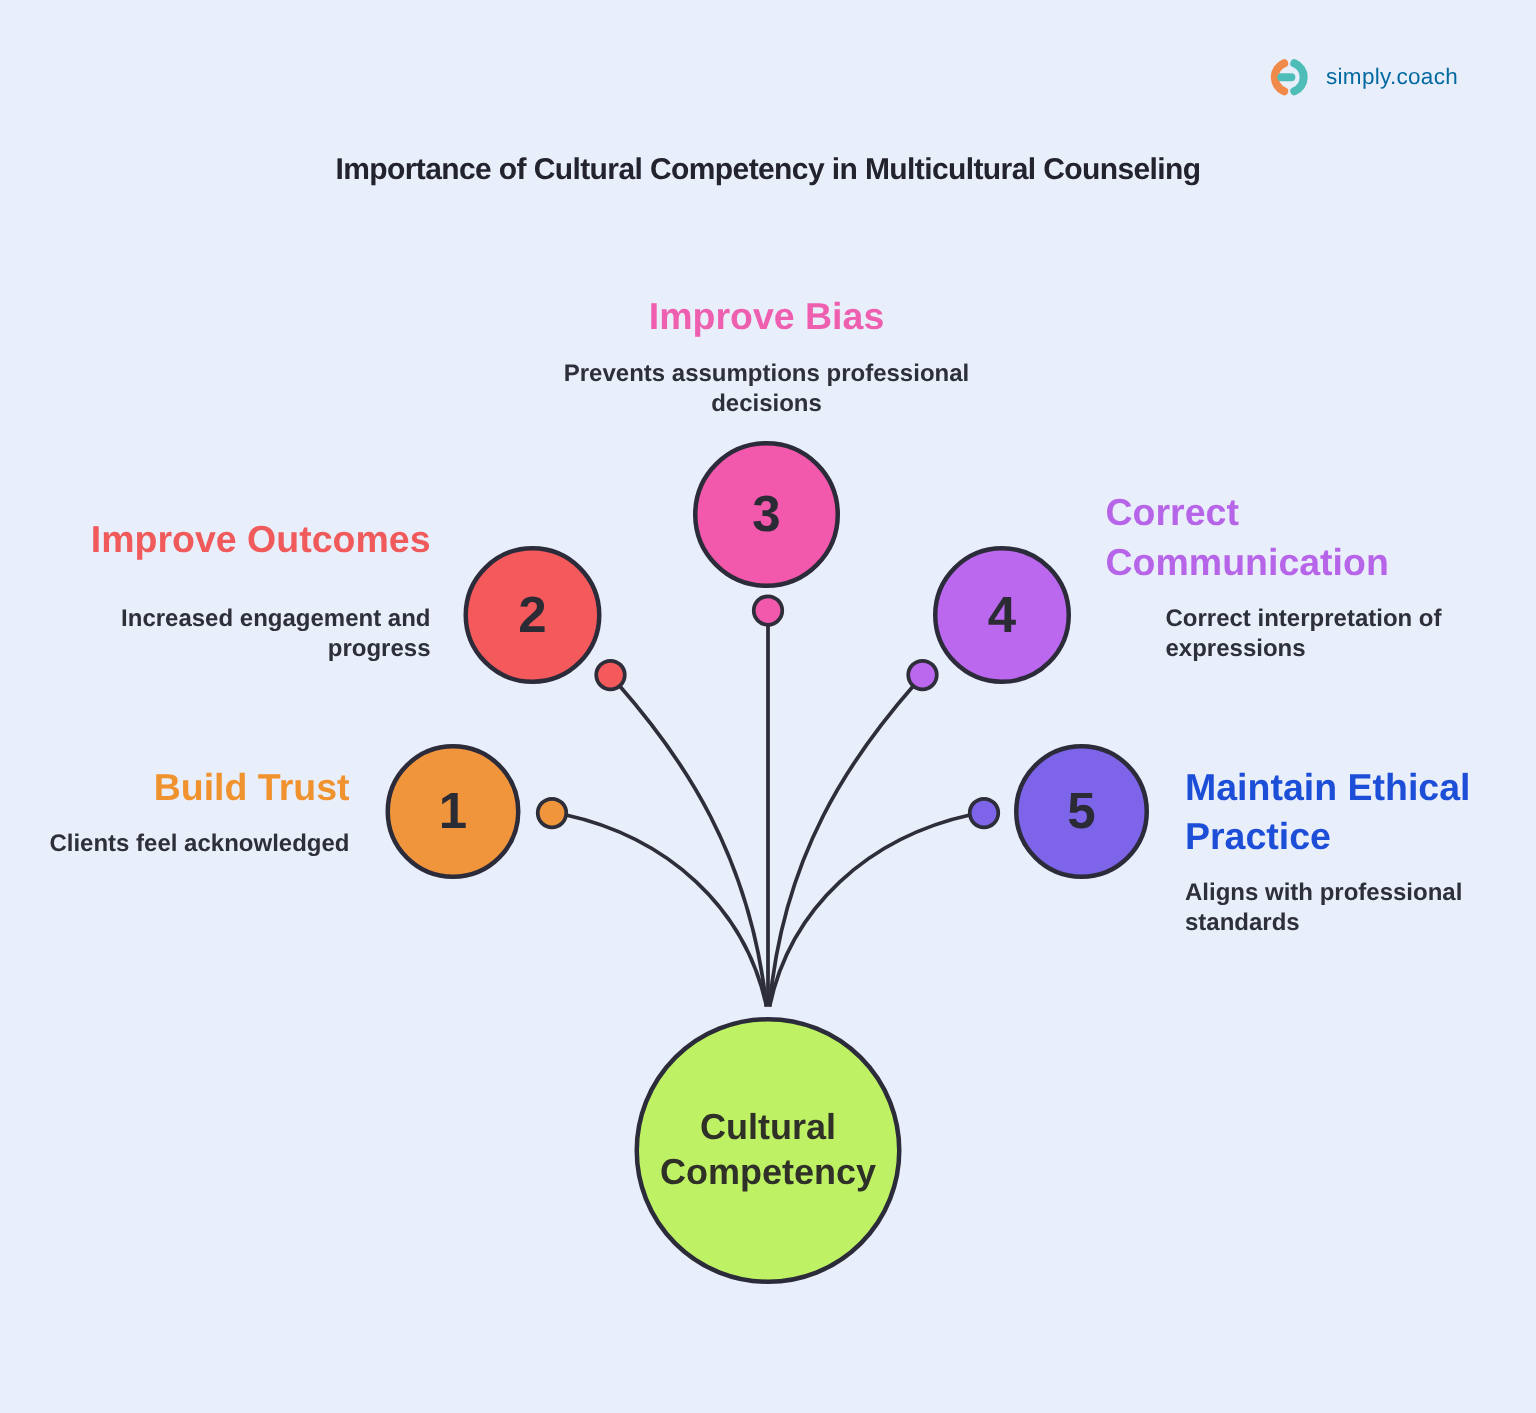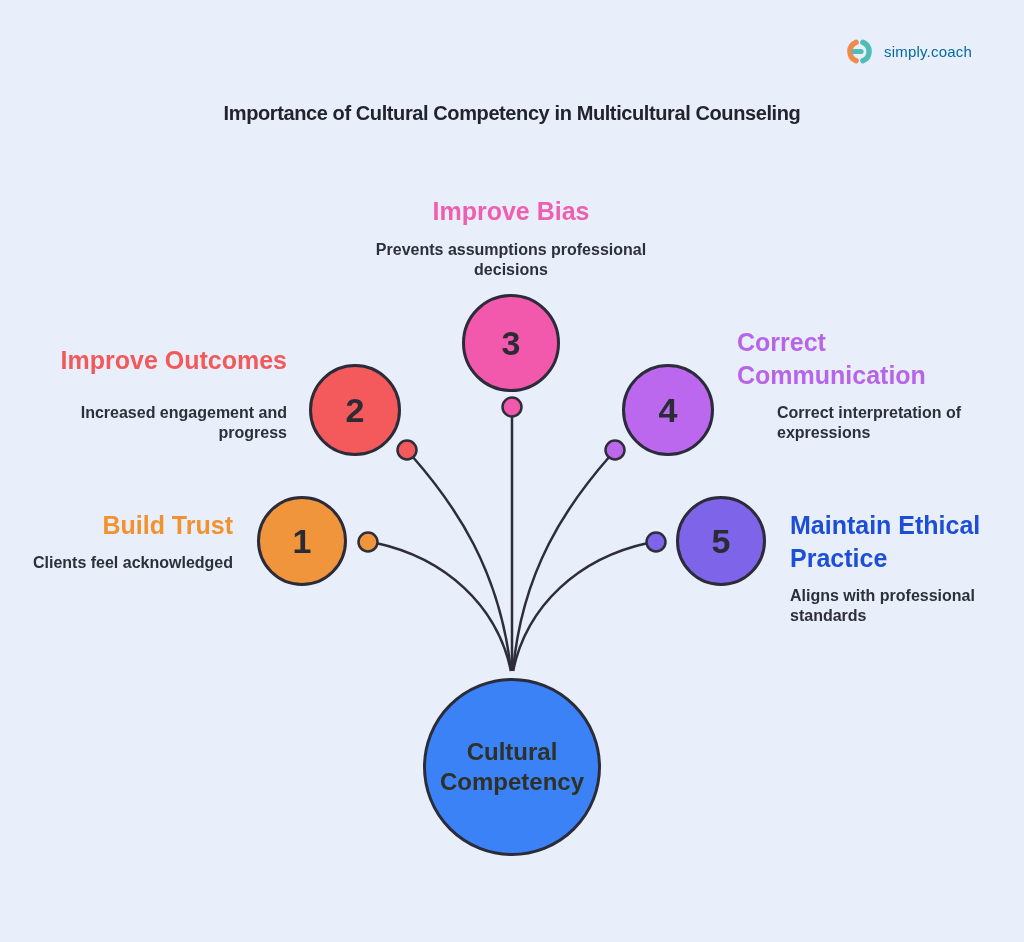--- a/index.html
+++ b/index.html
@@ -26,21 +26,21 @@
     display:flex;align-items:center;justify-content:center;
     font-size:34px;font-weight:700;color:#2b2b35;z-index:2;box-sizing:border-box;
   }
   .c1{left:257px;top:496px;width:90px;height:90px;background:#f0953c;}
   .c2{left:309px;top:364px;width:92px;height:92px;background:#f4595b;}
   .c3{left:462px;top:294px;width:98px;height:98px;background:#f258ac;}
   .c4{left:622px;top:364px;width:92px;height:92px;background:#bb68ee;}
   .c5{left:676px;top:496px;width:90px;height:90px;background:#7d64e8;}
   .center-node{
     position:absolute;left:423px;top:678px;width:178px;height:178px;
-    background:#3b82f6;border:3px solid #2b2b3a;border-radius:50%;
+    background:#bef264;border:3px solid #2b2b3a;border-radius:50%;
     display:flex;align-items:center;justify-content:center;text-align:center;
     font-size:24px;font-weight:700;color:#2f3027;line-height:1.25;z-index:2;box-sizing:border-box;
     padding:0 28px;
   }
   
   .h{position:absolute;font-size:25px;font-weight:700;line-height:1.32;z-index:2;}
   .d{position:absolute;font-size:16px;font-weight:700;color:#2d2f39;line-height:1.25;z-index:2;}
   .h-bias{left:365px;top:195px;width:292px;text-align:center;color:#ee5fb0;}
   .d-bias{left:365px;top:240px;width:292px;text-align:center;}
   .h-outcomes{left:37px;top:344px;width:250px;text-align:right;color:#f05a5a;}

